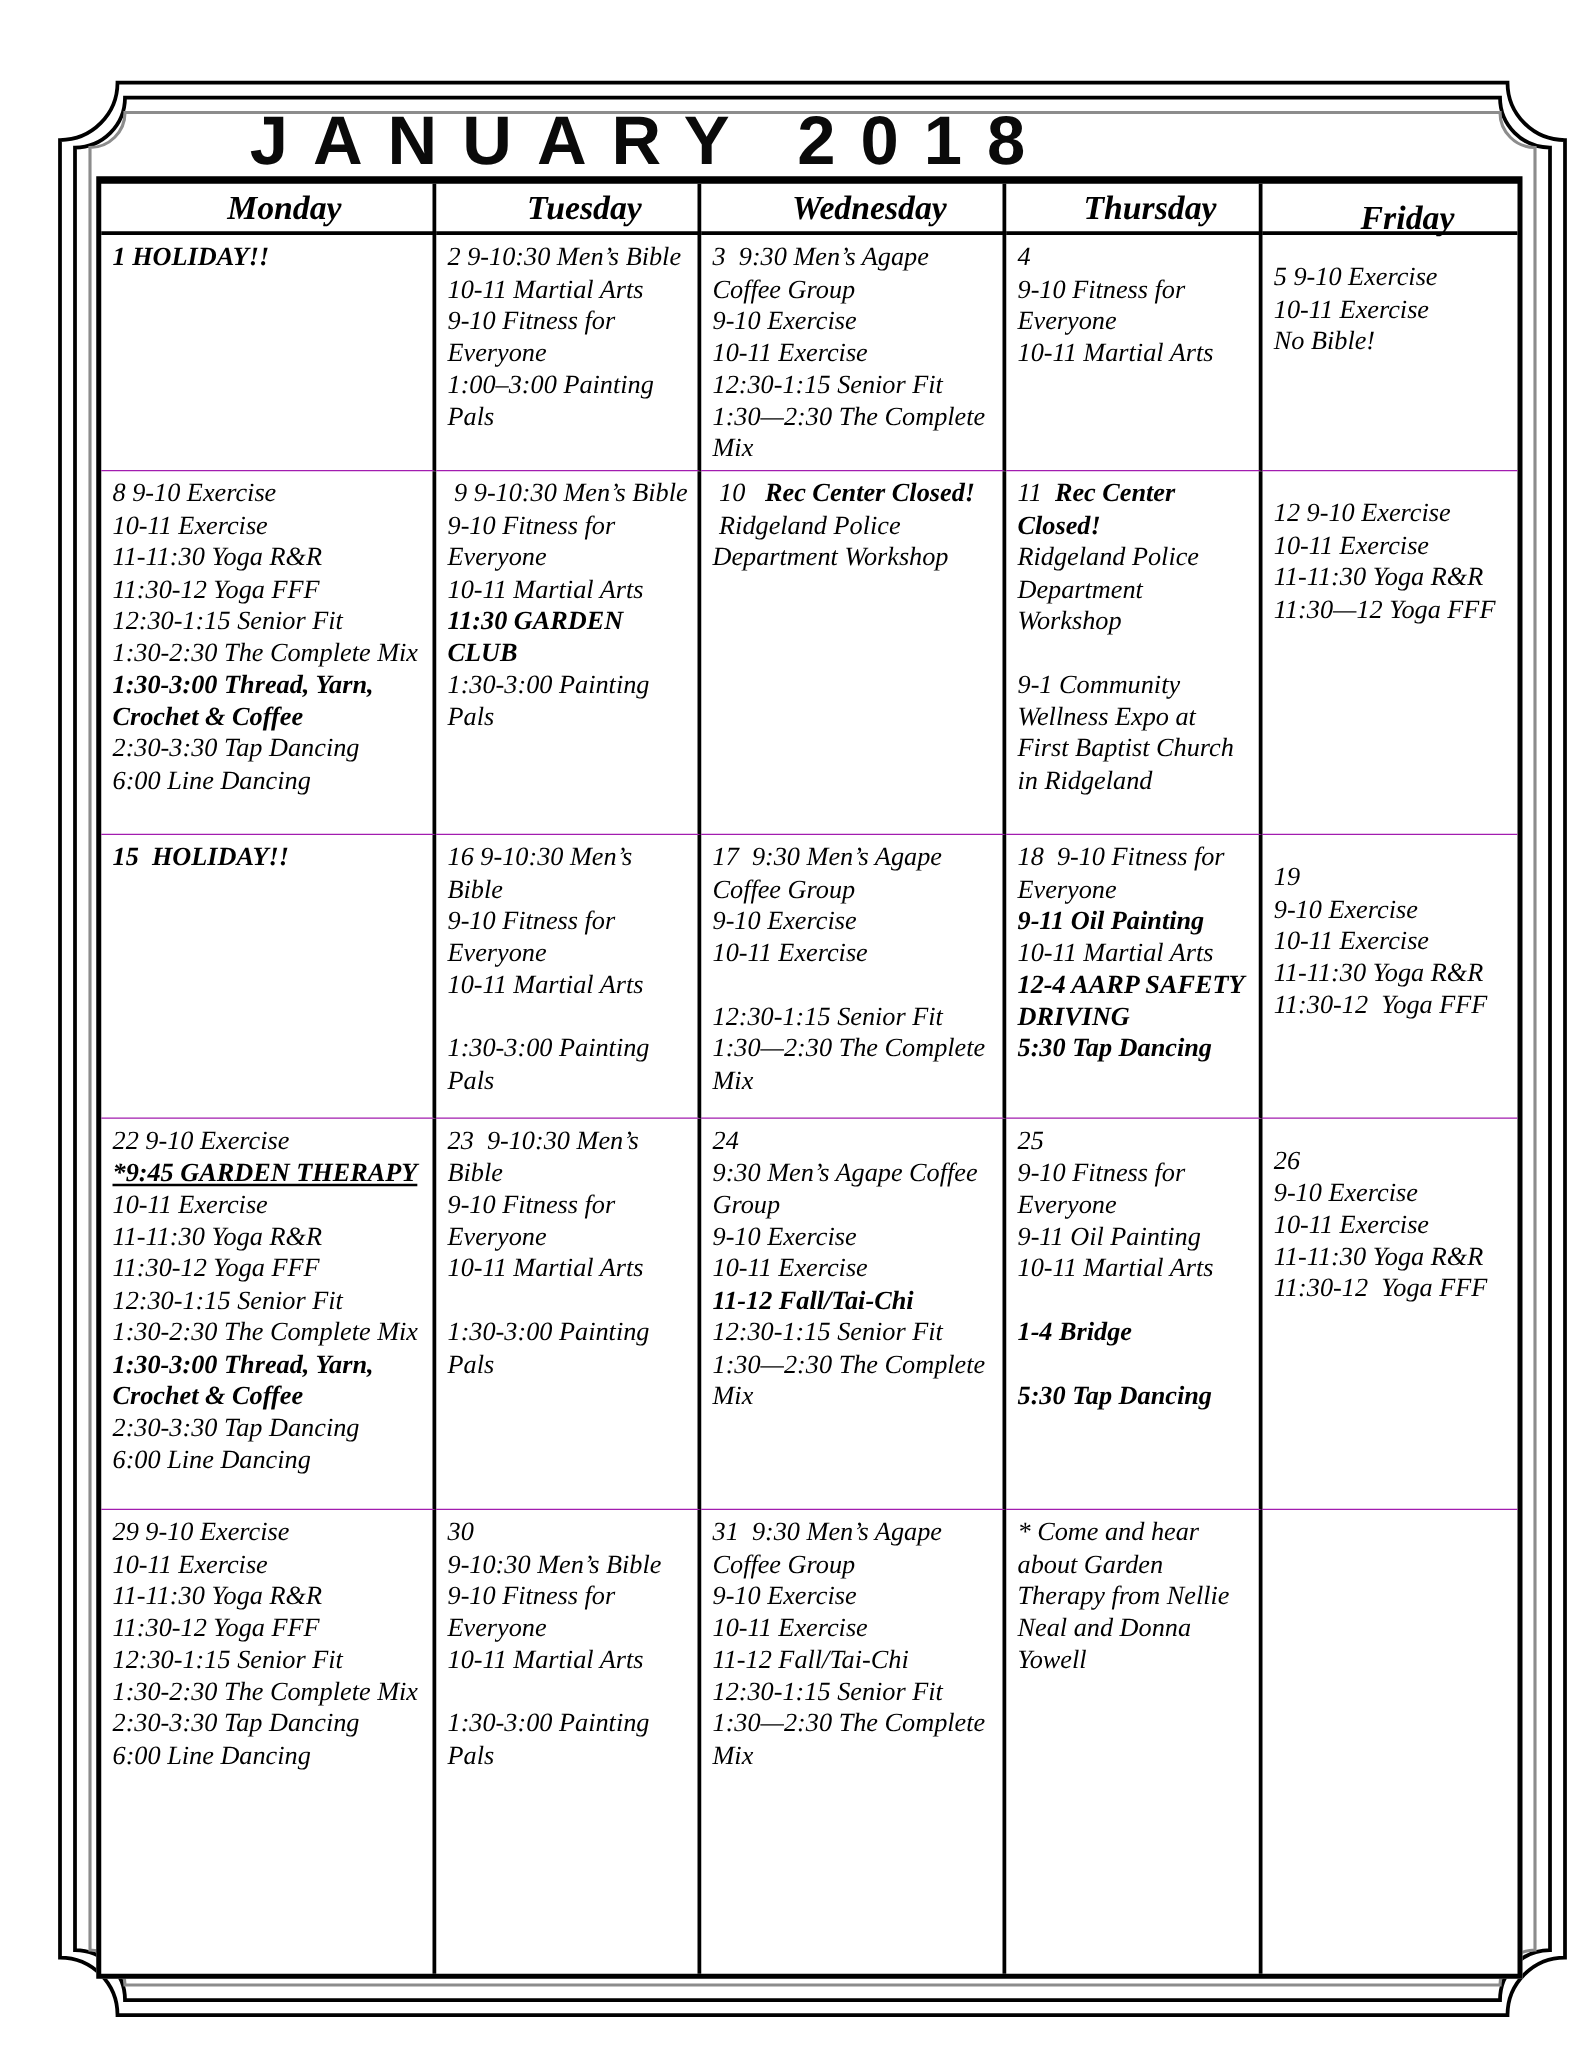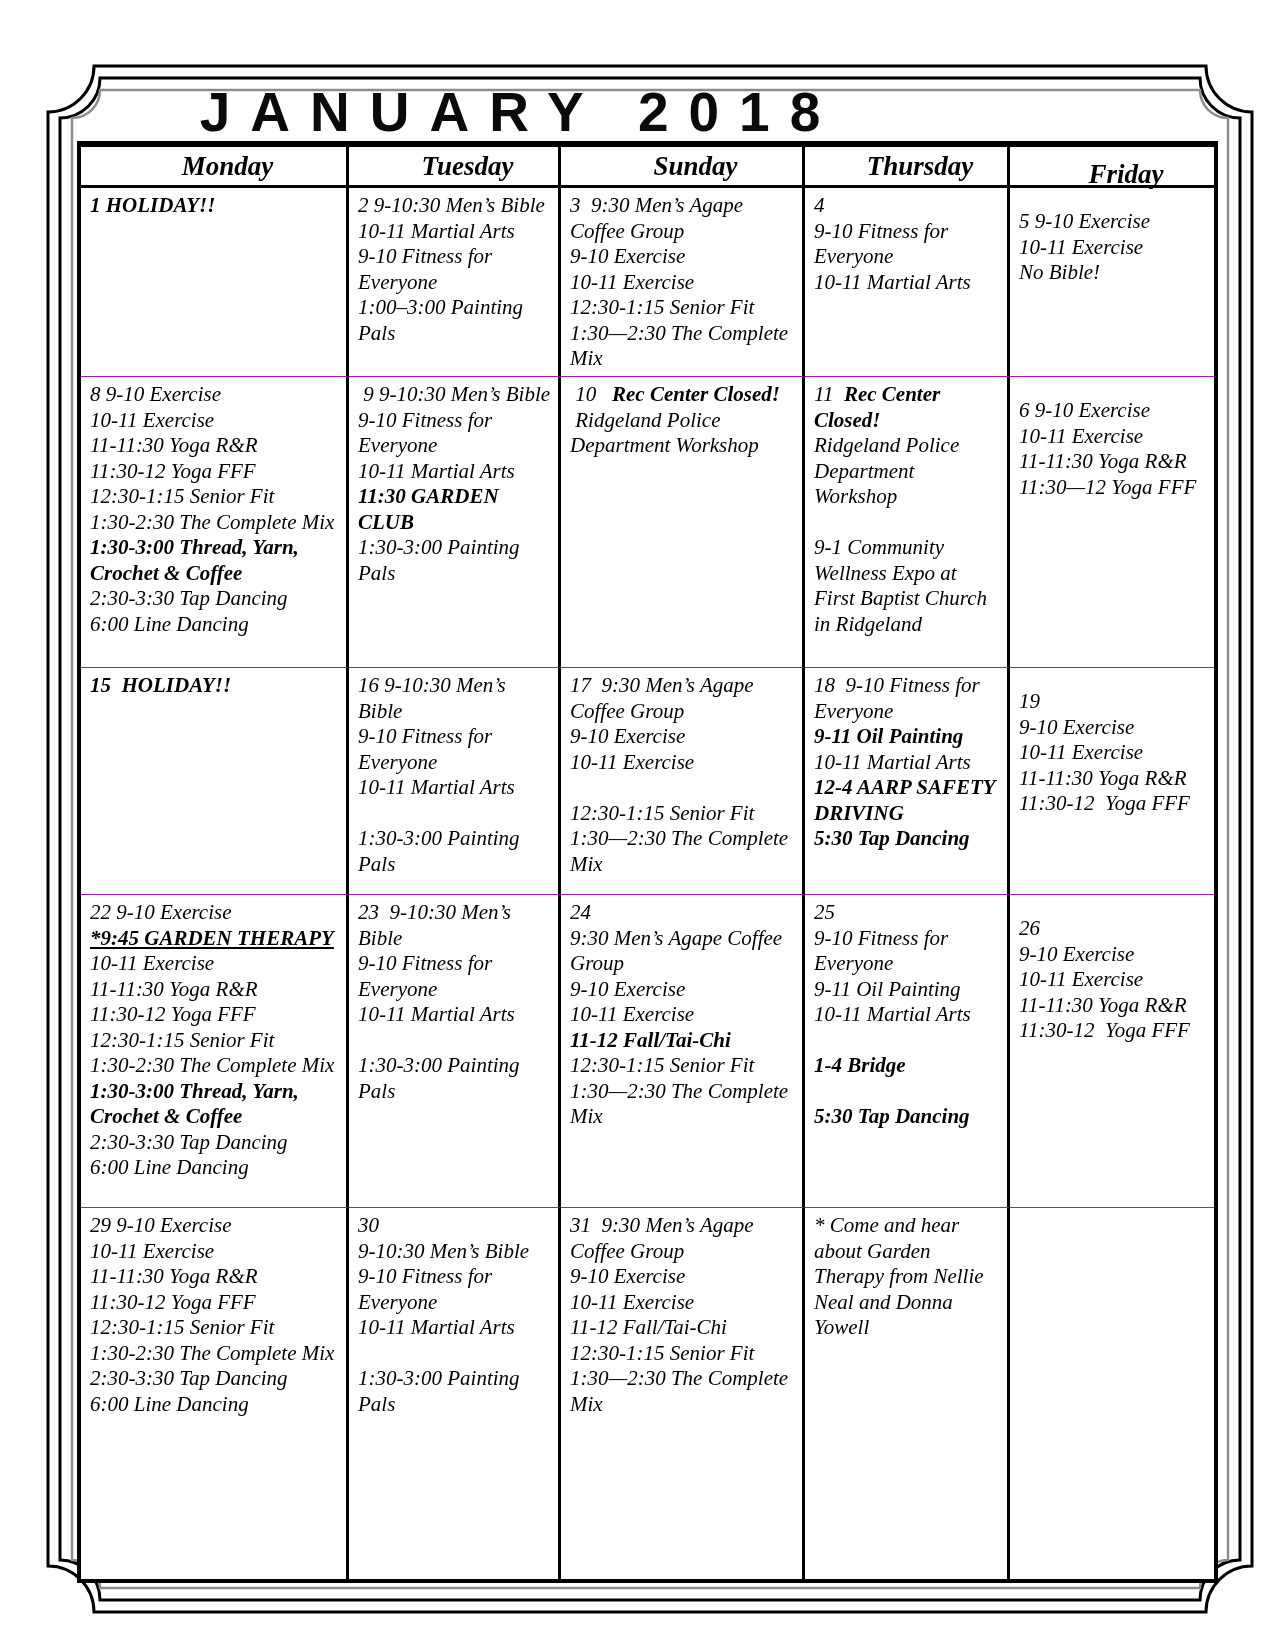--- a/index.html
+++ b/index.html
@@ -48,21 +48,21 @@
   <path d="M 94 66 H 1206 A 46 46 0 0 0 1252 112 V 1566 A 46 46 0 0 0 1206 1612 H 94 A 46 46 0 0 0 48 1566 V 112 A 46 46 0 0 0 94 66 Z" fill="none" stroke="#000000" stroke-width="3"></path>
   <path d="M 100 78 H 1200 A 40 40 0 0 0 1240 118 V 1560 A 40 40 0 0 0 1200 1600 H 100 A 40 40 0 0 0 60 1560 V 118 A 40 40 0 0 0 100 78 Z" fill="none" stroke="#000000" stroke-width="3"></path>
   <path d="M 100 90 H 1200 A 28 28 0 0 0 1228 118 V 1560 A 28 28 0 0 0 1200 1588 H 100 A 28 28 0 0 0 72 1560 V 118 A 28 28 0 0 0 100 90 Z" fill="none" stroke="#8c8c8c" stroke-width="2.5"></path>
 </svg>
 
 <h1 class="title">JANUARY 2018</h1>
 
 <div class="cal" id="calGrid">
     <div class="hcell">Monday</div>
     <div class="hcell">Tuesday</div>
-    <div class="hcell">Sunday</div>
+    <div class="hcell">Wednesday</div>
     <div class="hcell">Thursday</div>
     <div class="hcell lc">Friday</div>
     <div class="cell">
       <div class="line"><span class="b">1 HOLIDAY!!</span></div>
     </div>
     <div class="cell">
       <div class="line"><span>2 9-10:30 Men’s Bible</span></div>
       <div class="line"><span>10-11 Martial Arts</span></div>
       <div class="line"><span>9-10 Fitness for Everyone</span></div>
       <div class="line"><span>1:00–3:00 Painting Pals</span></div>
@@ -106,21 +106,21 @@
       <div class="line"><span> 10   </span><span class="b">Rec Center Closed!</span></div>
       <div class="line"><span> Ridgeland Police Department Workshop</span></div>
     </div>
     <div class="cell">
       <div class="line"><span>11  </span><span class="b">Rec Center Closed!</span></div>
       <div class="line"><span>Ridgeland Police Department Workshop</span></div>
       <div class="line">&nbsp;</div>
       <div class="line"><span>9-1 Community Wellness Expo at First Baptist Church in Ridgeland</span></div>
     </div>
     <div class="cell lc">
-      <div class="line"><span>6 9-10 Exercise</span></div>
+      <div class="line"><span>12 9-10 Exercise</span></div>
       <div class="line"><span>10-11 Exercise</span></div>
       <div class="line"><span>11-11:30 Yoga R&amp;R</span></div>
       <div class="line"><span>11:30—12 Yoga FFF</span></div>
     </div>
     <div class="cell">
       <div class="line"><span class="b">15  HOLIDAY!!</span></div>
     </div>
     <div class="cell">
       <div class="line"><span>16 9-10:30 Men’s Bible</span></div>
       <div class="line"><span>9-10 Fitness for Everyone</span></div>

